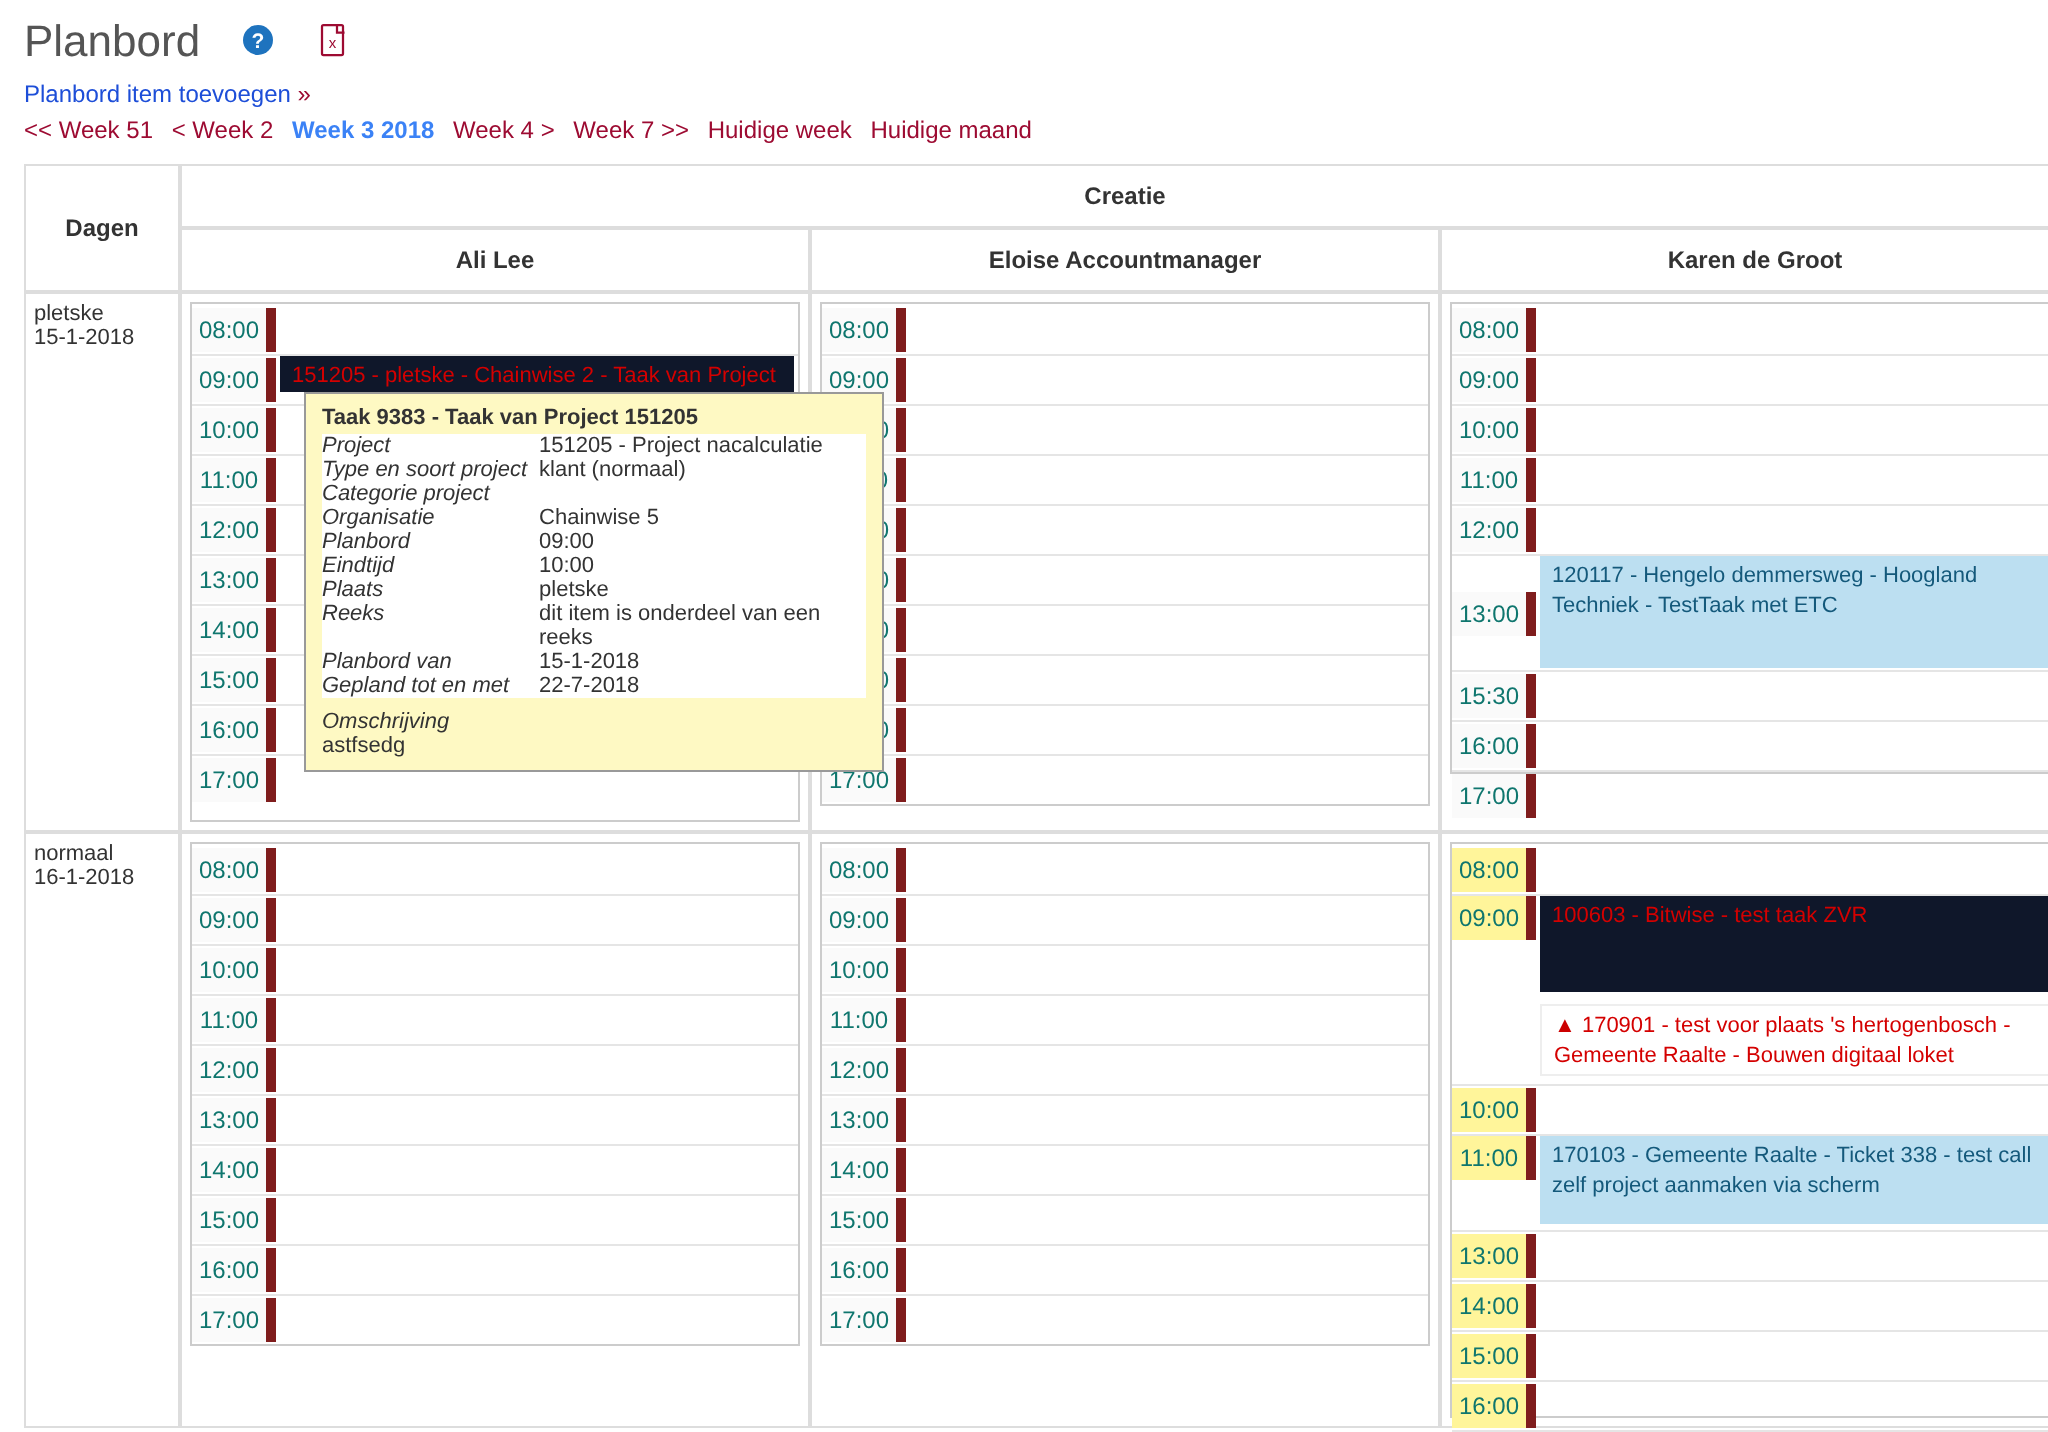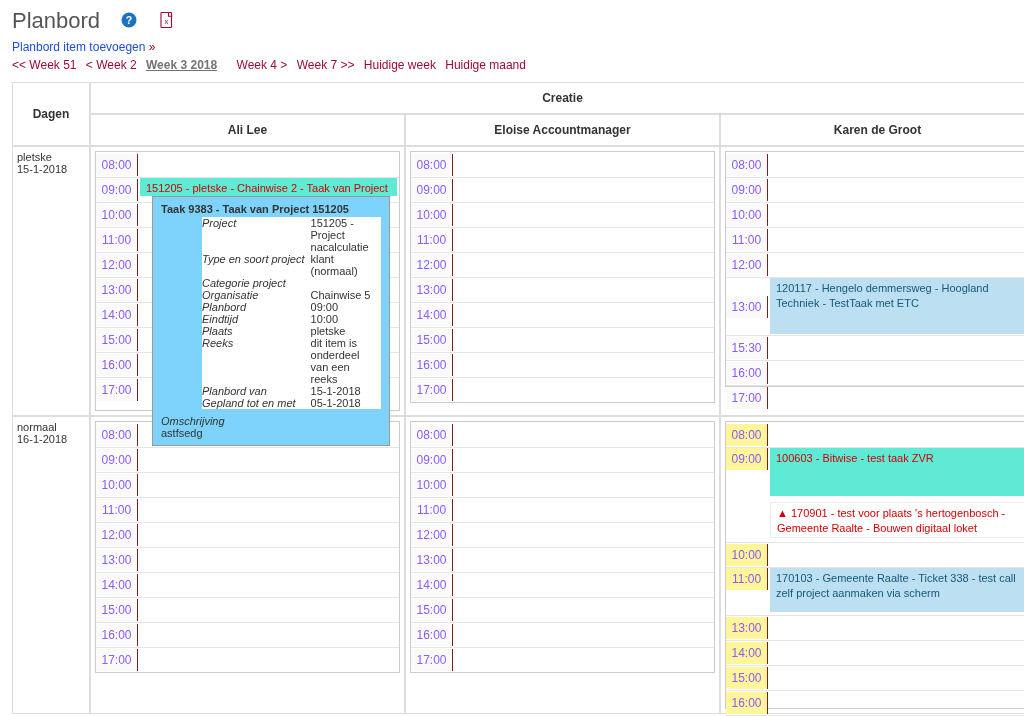--- a/index.html
+++ b/index.html
@@ -14,66 +14,66 @@
   
   .page-title-row { display: flex; align-items: center; gap: 20px; margin-bottom: 6px; }
   .page-title { font-size: 22px; color: #555; font-weight: normal; }
   .help-icon svg { width: 18px; height: 18px; }
   .export-icon svg { width: 18px; height: 18px; }
   .add-link-row { color: #9d0b32; margin-bottom: 4px; }
   .add-link { color: #1d4ed8; cursor: pointer; }
   .arrow-small { color: #9d0b32; }
   .weeknav-row { margin-bottom: 10px; }
   .weeknav-row a { color: #9d0b32; text-decoration: none; cursor: pointer; margin-right: 6px; }
-  .weeknav-row .current { color: #737373; font-weight: bold; margin-right: 16px; text-decoration: underline; }
+  .weeknav-row .current { color: #3b82f6; font-weight: bold; margin-right: 6px; }
 
   
   table.planboard { border-collapse: separate; border-spacing: 0; width: 100%; table-layout: fixed; }
   table.planboard th { font-weight: bold; text-align: center; padding: 8px 6px; border: 1px solid #ddd; background: #fff; }
   table.planboard td { border: 1px solid #ddd; vertical-align: top; padding: 4px; background: #fff; }
   th.group-head { border-bottom: 0; }
   td.day-label { font-size: 11px; color: #333; padding-left: 6px; }
   col.col-days { width: 78px; }
   col.col-person { width: 315px; }
 
   
   .sched { position: relative; border: 1px solid #ccc; }
   .sched .row { display: flex; align-items: center; border-top: 1px solid #e5e5e5; min-height: 25px; }
   .sched .row:first-child { border-top: 0; }
-  .sched .hour { width: 42px; text-align: center; color: #8b5cf6; padding: 4px 2px; border-right: 1px solid #7f1d1d; background: #fafafa; }
+  .sched .hour { width: 42px; text-align: center; color: #0f766e; padding: 4px 2px; border-right: 5px solid #7f1d1d; background: #fafafa; }
   .sched .slot { flex: 1; padding: 0 2px; position: relative; }
   .sched.yellow .slot { background: #fff59a; }
   .sched.yellow .hour { background: #fff59a; }
 
   
   .event {
     position: absolute;
     left: 44px;
     right: 2px;
     padding: 3px 6px;
     font-size: 11px;
     line-height: 1.35;
     overflow: hidden;
   }
   .event.blue { background: #bcdff1; color: #14597b; }
-  .event.blue-red { background: #5eead4; color: #d40000; }
+  .event.blue-red { background: #0f172a; color: #d40000; }
   .event.white-red { background: #fff; color: #d40000; border: 1px solid #eee; }
 
   
   .tooltip {
     position: absolute;
-    background: #7dd3fc;
+    background: #fef9c3;
     border: 1px solid #999;
     padding: 6px 8px;
     font-size: 11px;
     z-index: 50;
-    width: 238px;
+    width: 290px;
   }
   .tooltip .tt-title { font-weight: bold; margin-bottom: 2px; }
-  .tooltip table.tt { border-collapse: collapse; margin-left: 41px; }
+  .tooltip table.tt { border-collapse: collapse; }
   .tooltip table.tt td { border: 0; padding: 0 6px 0 0; font-style: normal; }
   .tooltip table.tt td.k { font-style: italic; white-space: nowrap; }
 
   .warn-icon { color: #c00; font-weight: bold; }
 </style>
 </head>
 <body>
 
 <div class="page-title-row">
   <span class="page-title">Planbord</span>
@@ -211,21 +211,21 @@
               <tr>
                     <td class="k">Reeks</td>
                     <td>dit item is onderdeel van een reeks</td>
                   </tr>
               <tr>
                     <td class="k">Planbord van</td>
                     <td>15-1-2018</td>
                   </tr>
               <tr>
                     <td class="k">Gepland tot en met</td>
-                    <td>05-1-2018</td>
+                    <td>22-7-2018</td>
                   </tr>
             </tbody>
               </table>
             <div style="height:6px;"></div>
             <div style="font-style:italic;">Omschrijving</div>
             <div>astfsedg</div>
           </div>
         </div>
       </td>
 

